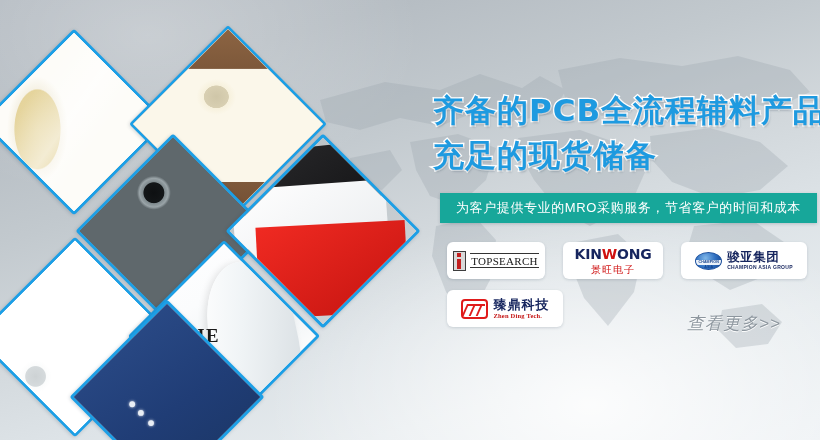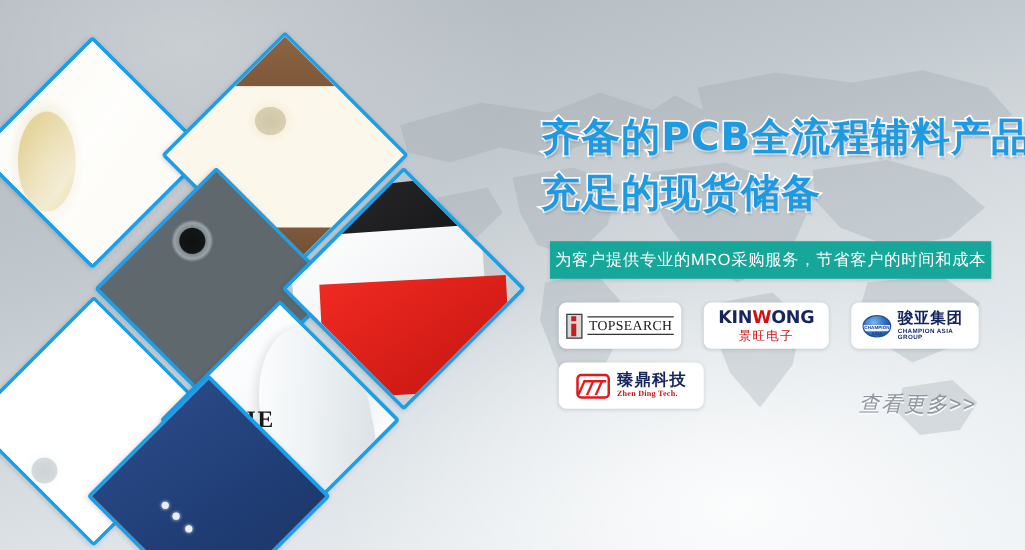--- a/index.html
+++ b/index.html
@@ -162,21 +162,21 @@
     -webkit-text-stroke: 2.6px #ffffff;
     paint-order: stroke fill;
     text-shadow: 1px 2px 2px rgba(90,105,120,.35);
     white-space: nowrap;
   }
   .headline .l2 { display: block; }
 
   .subbar {
     position: absolute; left: 15px; top: 193px;
     height: 30px;
-    padding: 0 4px;
+    padding: 0 16px;
     display: flex; align-items: center;
     background: #17a79a;
     color: #ffffff;
     font-size: 13px;
     letter-spacing: .6px;
     white-space: nowrap;
     box-shadow: 0 1px 3px rgba(40,70,80,.22);
   }
 
   .logos {
@@ -187,21 +187,21 @@
   .logo {
     height: 37px;
     background: #ffffff;
     border-radius: 6px;
     display: flex; align-items: center; justify-content: center;
     padding: 0 9px;
     box-shadow: 0 1px 3px rgba(60,80,100,.20);
   }
   .logo-topsearch { width: 98px; }
   .logo-kinwong  { width: 100px; }
-  .logo-champion { width: 102px; }
+  .logo-champion { width: 126px; }
   .logo-zhending { width: 116px; }
 
   
   .ts-wrap { display:flex; align-items:center; gap:4px; }
   .ts-mark {
     width: 13px; height: 20px; position: relative;
     border: 1.4px solid #3d3d3d; background: #d9d9d9;
   }
   .ts-mark::before {
     content:""; position:absolute; left:3px; top:1.5px;

